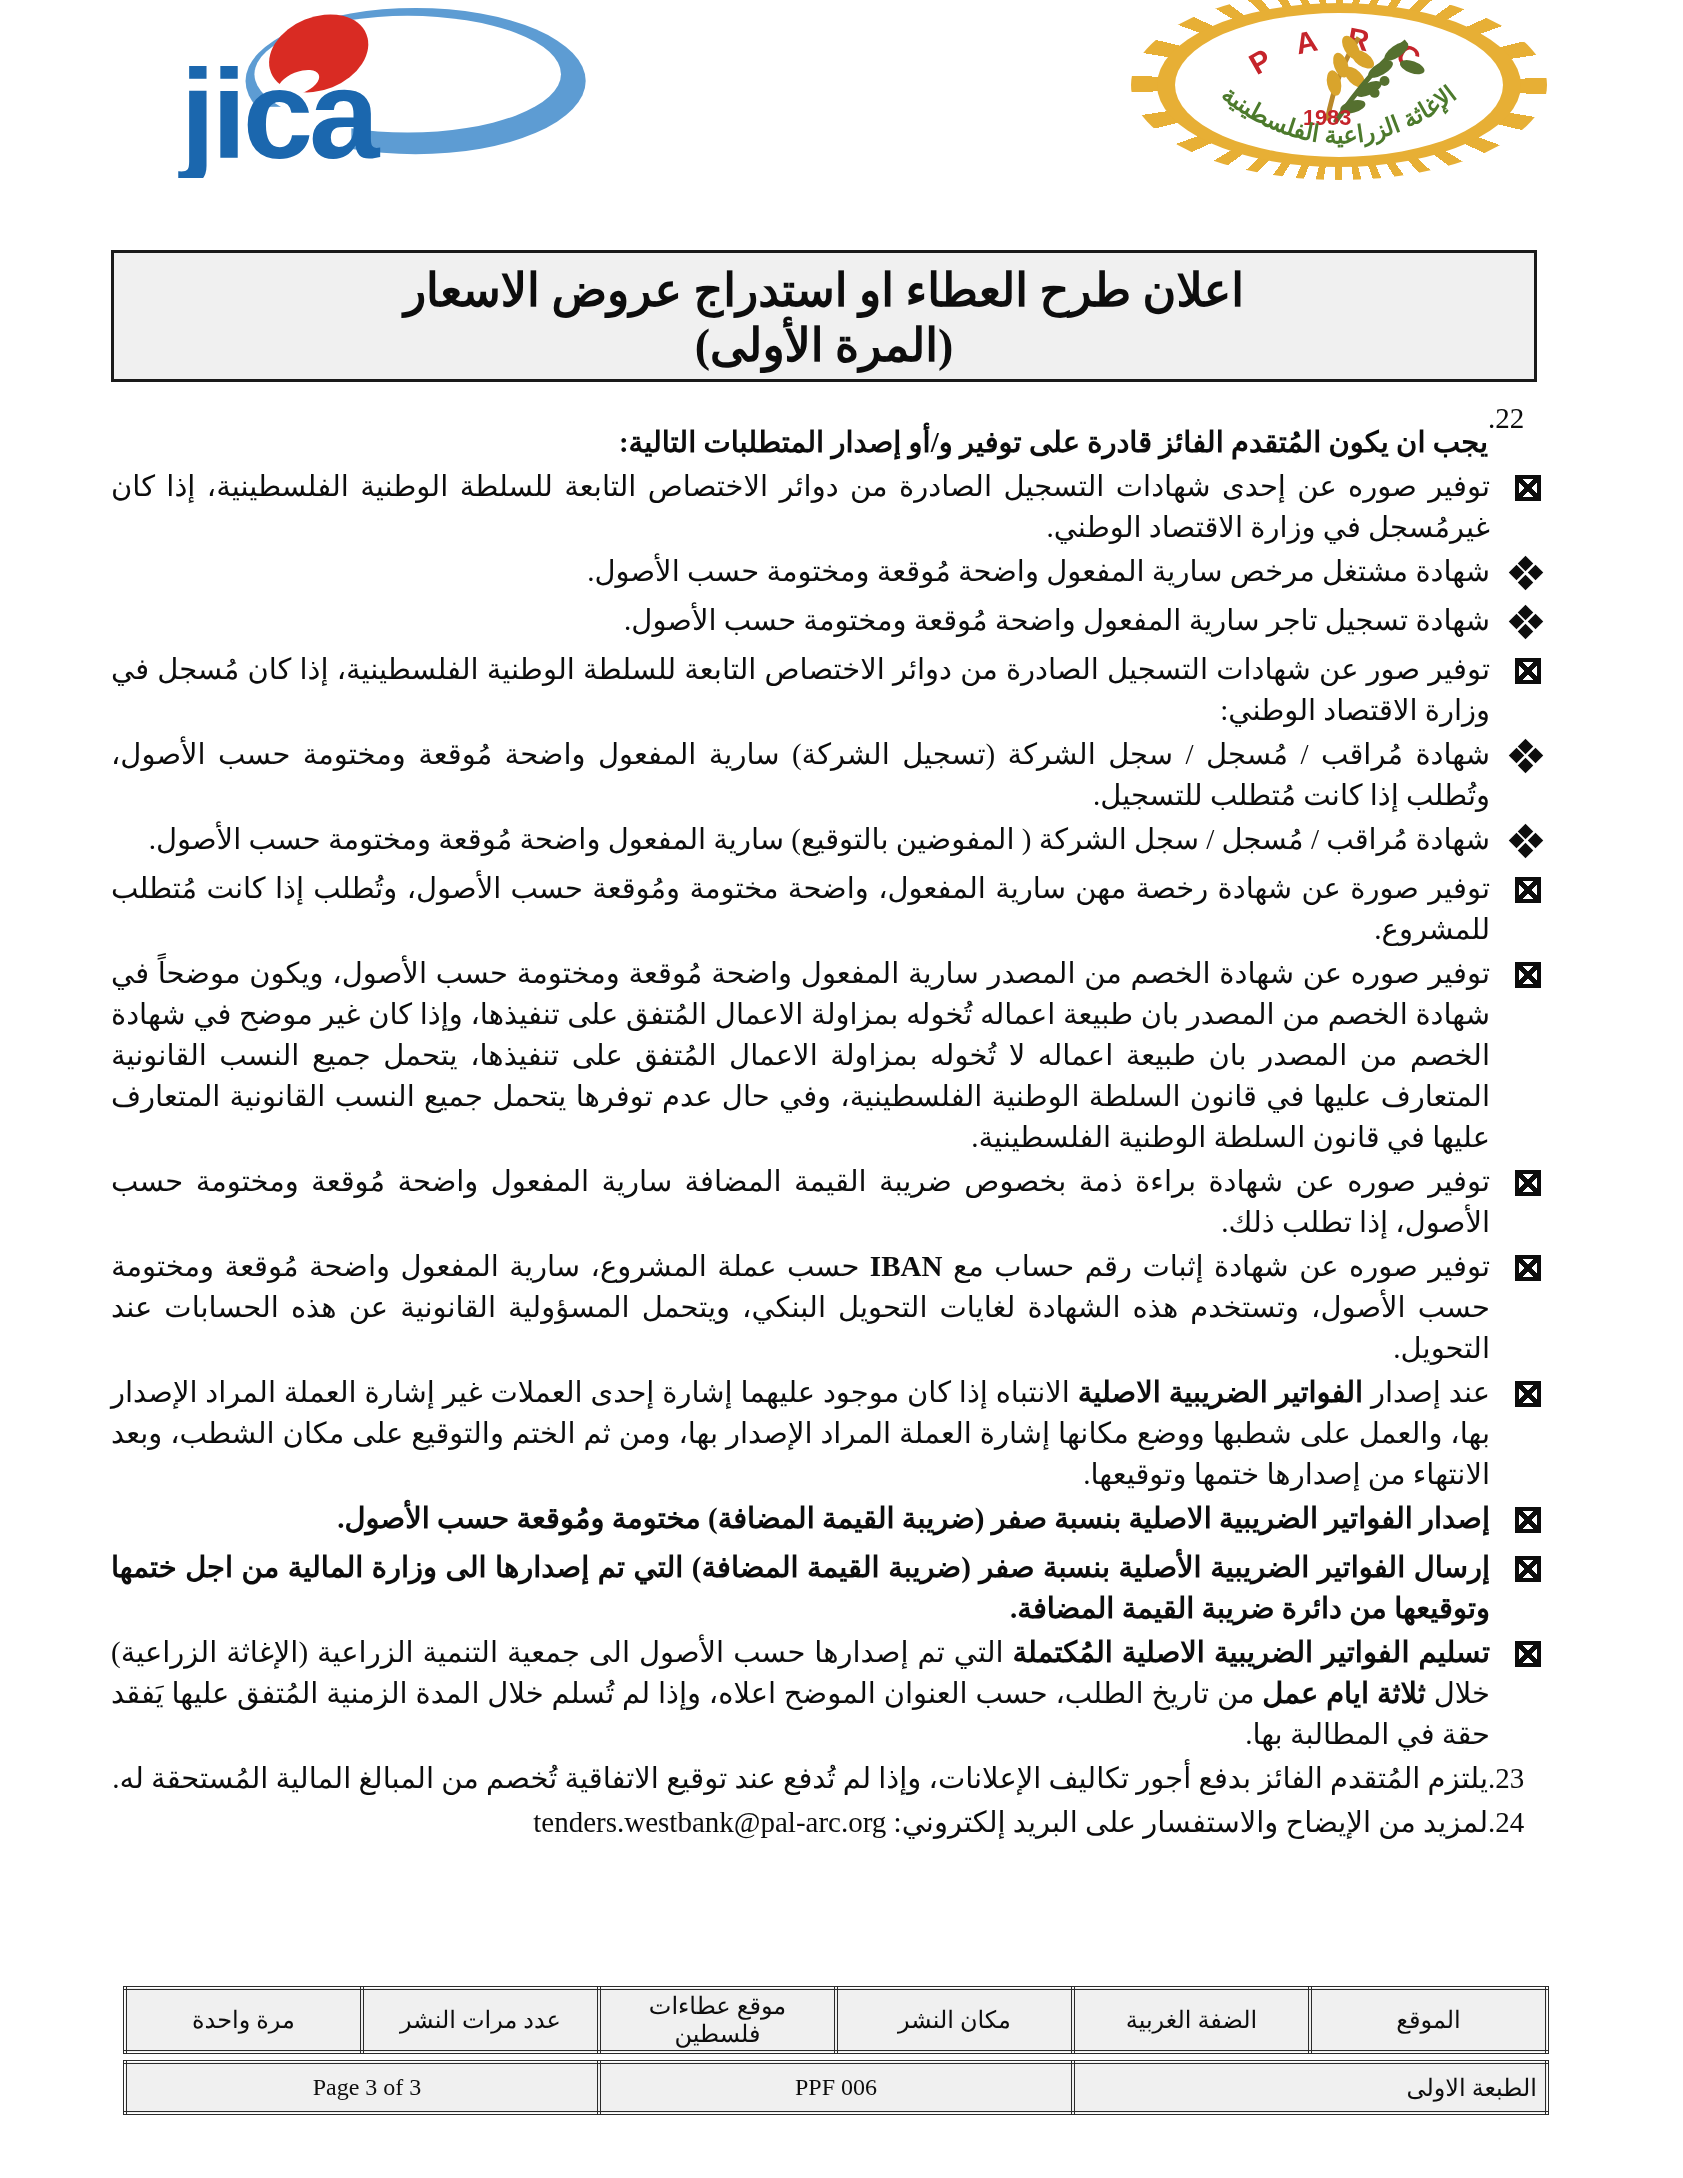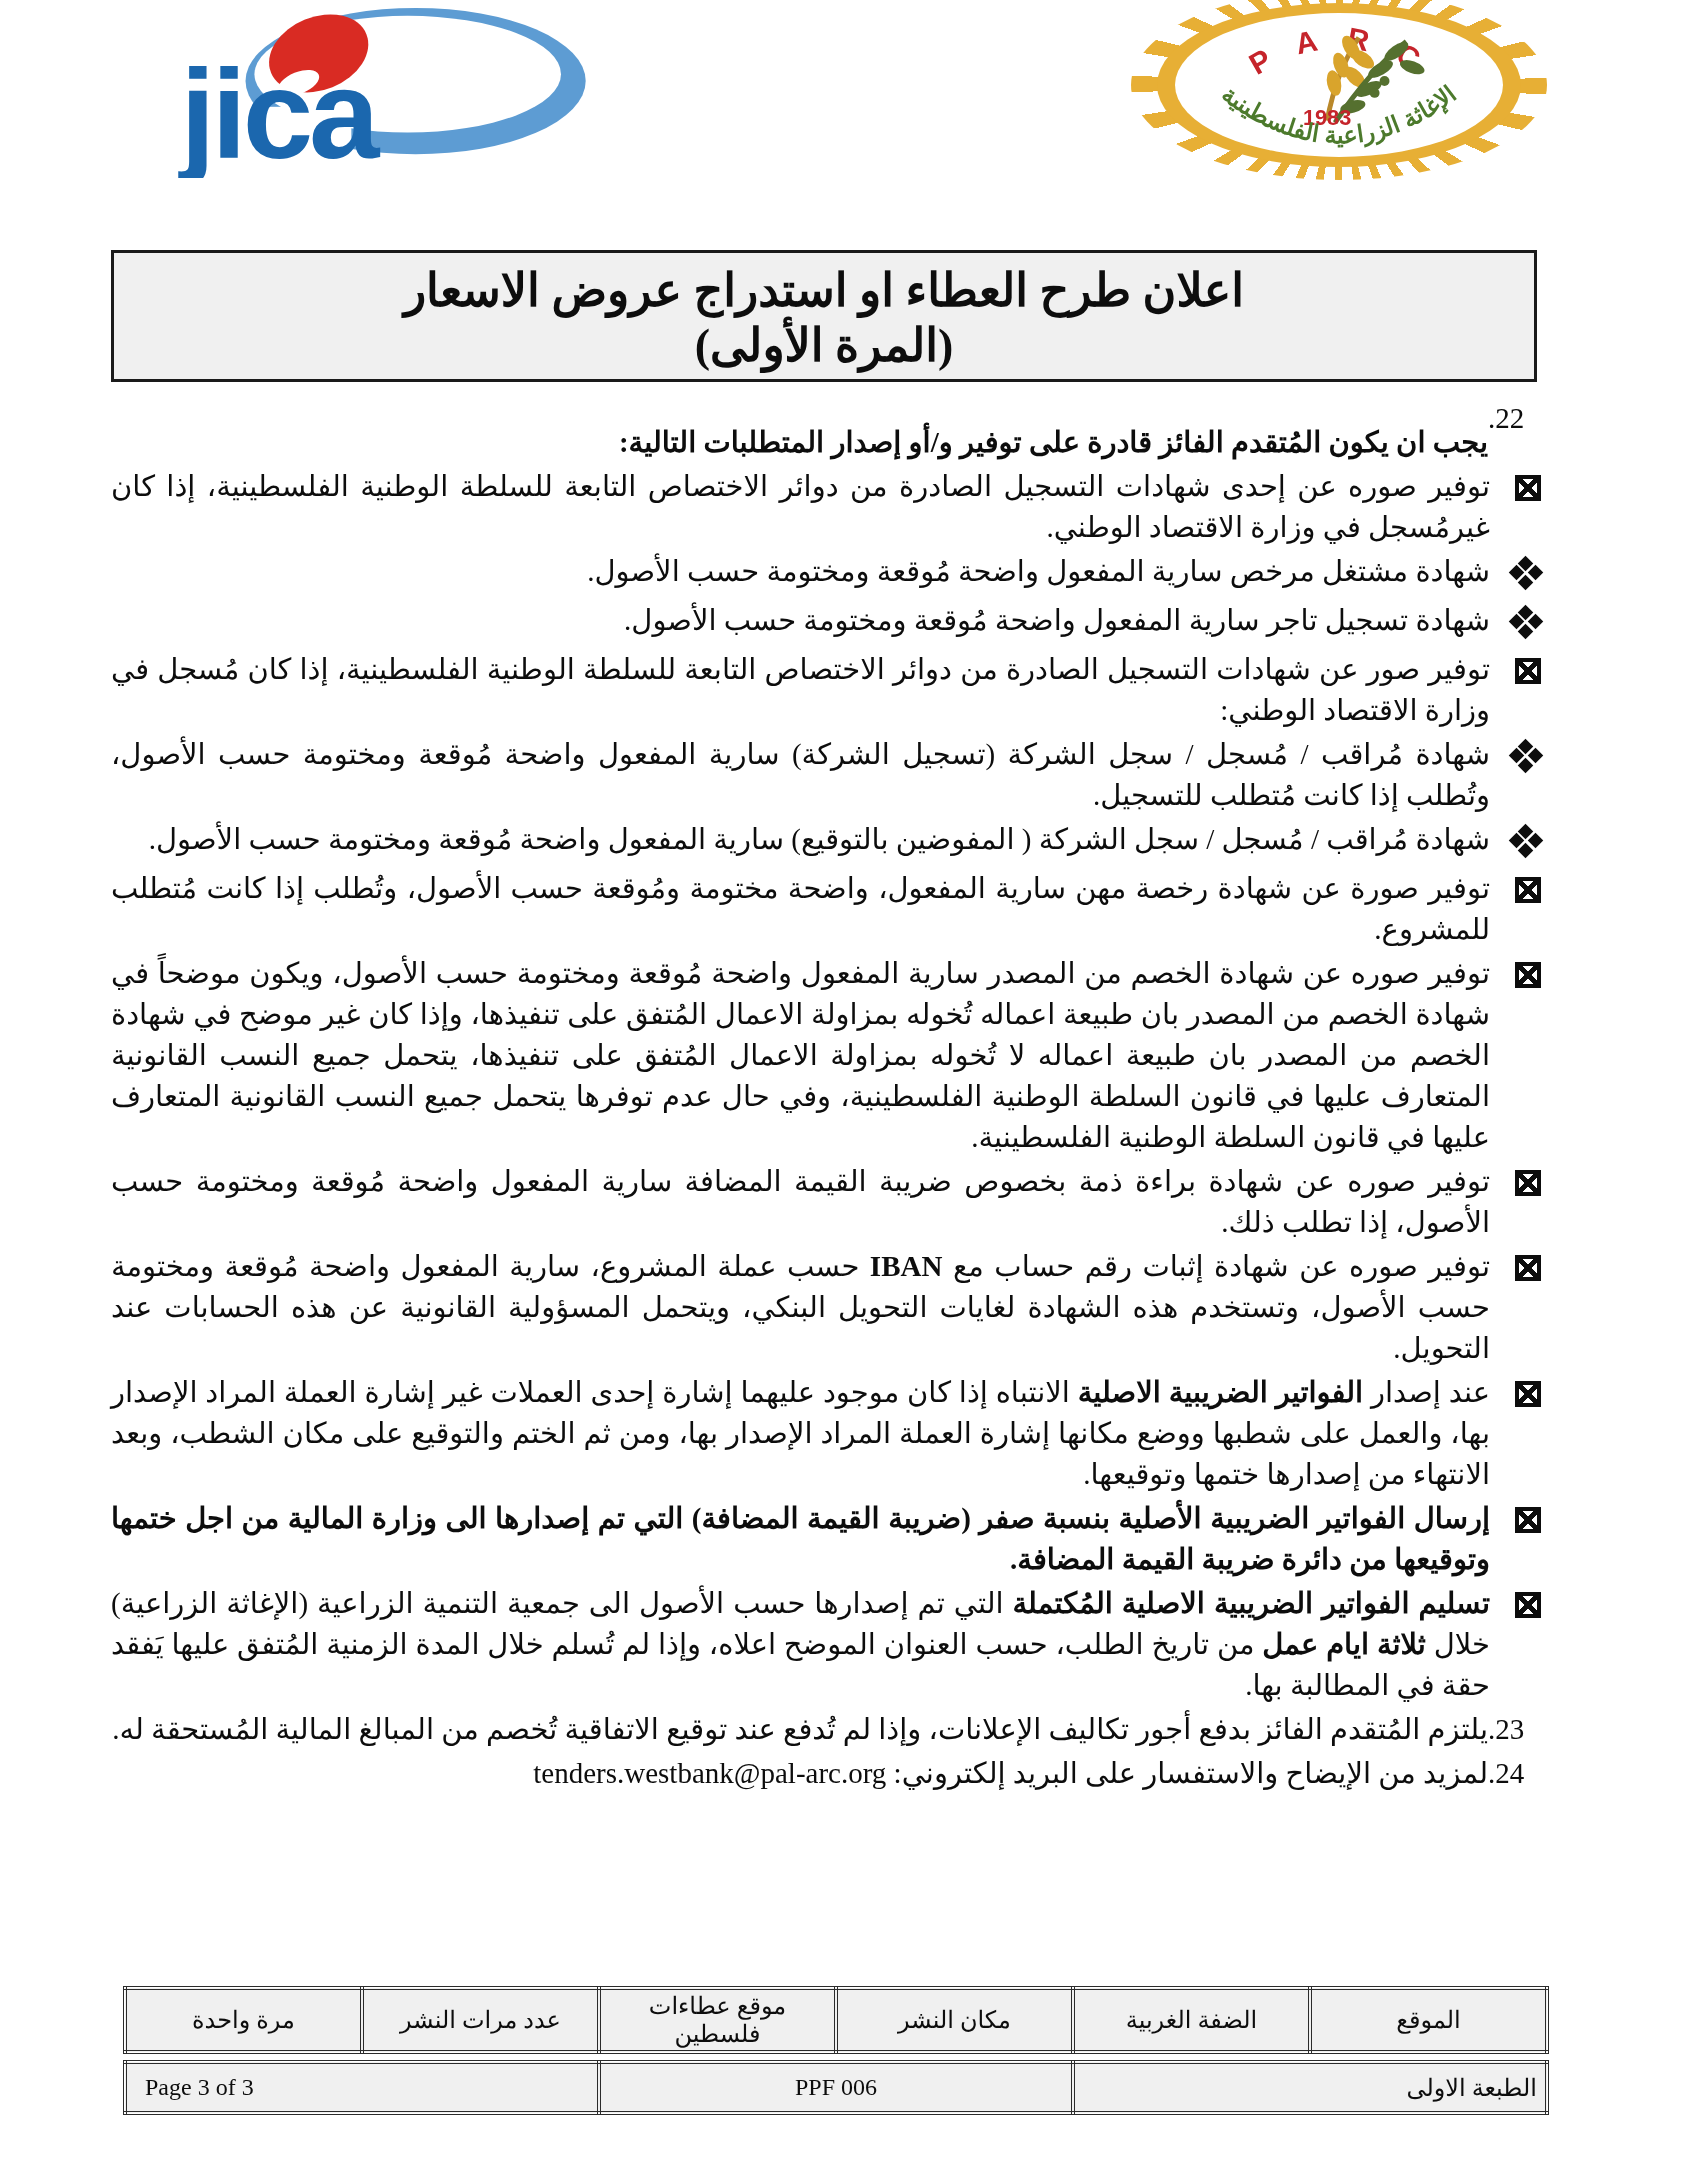--- a/index.html
+++ b/index.html
@@ -47,21 +47,21 @@
   .dia i:nth-child(3){ top:9.4px; right:0; }
   .dia i:nth-child(4){ bottom:0; left:9.4px; }
 
   
   .footer { position:absolute; left:123px; right:97px; top:1986px; }
   table { width:100%; border-collapse:collapse; direction:rtl; table-layout:fixed; }
   td { border:4px double #2b2b2b; background:#f0f0f0; height:51px; font-size:24px;
        text-align:center; vertical-align:middle; padding:2px 8px; }
   .frow2 { margin-top:6px; }
   .cell-edition { text-align:right; }
-  .cell-page { direction:ltr; text-align:left; padding-left:18px;margin-top:16px; }
+  .cell-page { direction:ltr; text-align:center; padding-left:18px;margin-top:16px; }
 </style>
 </head>
 <body>
 
 <div class="sheet">
 
   <div class="hdr">
     <div class="jica-logo">
       <svg viewBox="0 0 430 180" width="426" height="178">
         <ellipse cx="250" cy="82" rx="172" ry="74" fill="#5d9cd3"></ellipse>
@@ -171,20 +171,24 @@
     <div class="li">
       <span class="bcol"><span class="cbx"></span></span>
       <span class="txt"><span>توفير صوره عن شهادة إثبات رقم حساب مع </span><span class="b latin">IBAN</span><span> حسب عملة المشروع، سارية المفعول واضحة مُوقعة ومختومة حسب الأصول، وتستخدم هذه الشهادة لغايات التحويل البنكي، ويتحمل المسؤولية القانونية عن هذه الحسابات عند التحويل.</span></span>
     </div>
 
     <div class="li">
       <span class="bcol"><span class="cbx"></span></span>
       <span class="txt"><span>عند إصدار </span><span class="b">الفواتير الضريبية الاصلية</span><span> الانتباه إذا كان موجود عليهما إشارة إحدى العملات غير إشارة العملة المراد الإصدار بها، والعمل على شطبها ووضع مكانها إشارة العملة المراد الإصدار بها، ومن ثم الختم والتوقيع على مكان الشطب، وبعد الانتهاء من إصدارها ختمها وتوقيعها.</span></span>
     </div>
 
+    <div class="li">
+      <span class="bcol"><span class="cbx"></span></span>
+      <span class="txt b"><span>إصدار الفواتير الضريبية الاصلية بنسبة صفر (ضريبة القيمة المضافة) مختومة ومُوقعة حسب الأصول.</span></span>
+    </div>
 
     <div class="li">
       <span class="bcol"><span class="cbx"></span></span>
       <span class="txt b"><span>إرسال الفواتير الضريبية الأصلية بنسبة صفر (ضريبة القيمة المضافة) التي تم إصدارها الى وزارة المالية من اجل ختمها وتوقيعها من دائرة ضريبة القيمة المضافة.</span></span>
     </div>
 
     <div class="li">
       <span class="bcol"><span class="cbx"></span></span>
       <span class="txt"><span class="b">تسليم الفواتير الضريبية الاصلية المُكتملة</span><span> التي تم إصدارها حسب الأصول الى جمعية التنمية الزراعية (الإغاثة الزراعية) خلال </span><span class="b">ثلاثة ايام عمل</span><span> من تاريخ الطلب، حسب العنوان الموضح اعلاه، وإذا لم تُسلم خلال المدة الزمنية المُتفق عليها يَفقد حقة في المطالبة بها.</span></span>
     </div>

